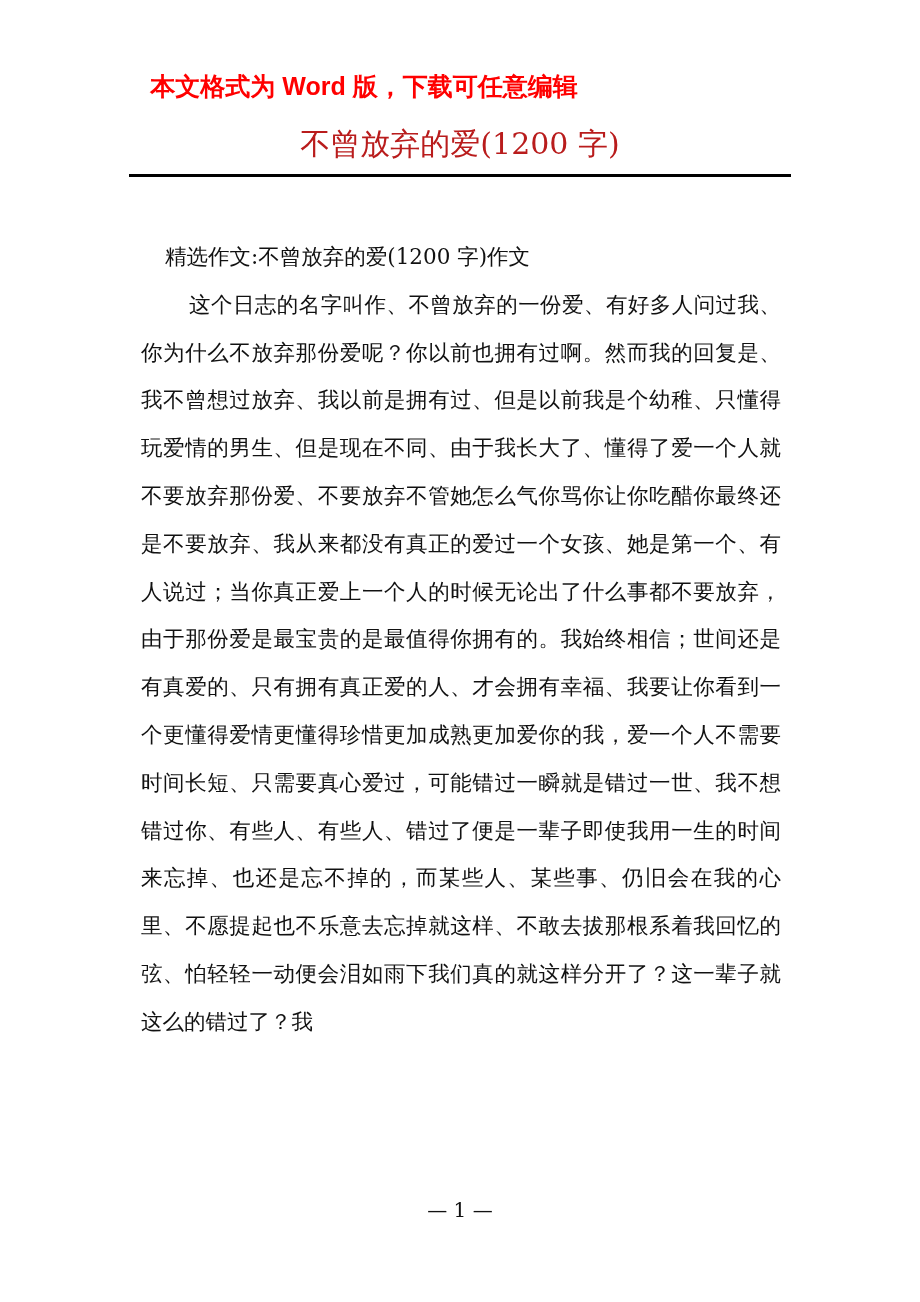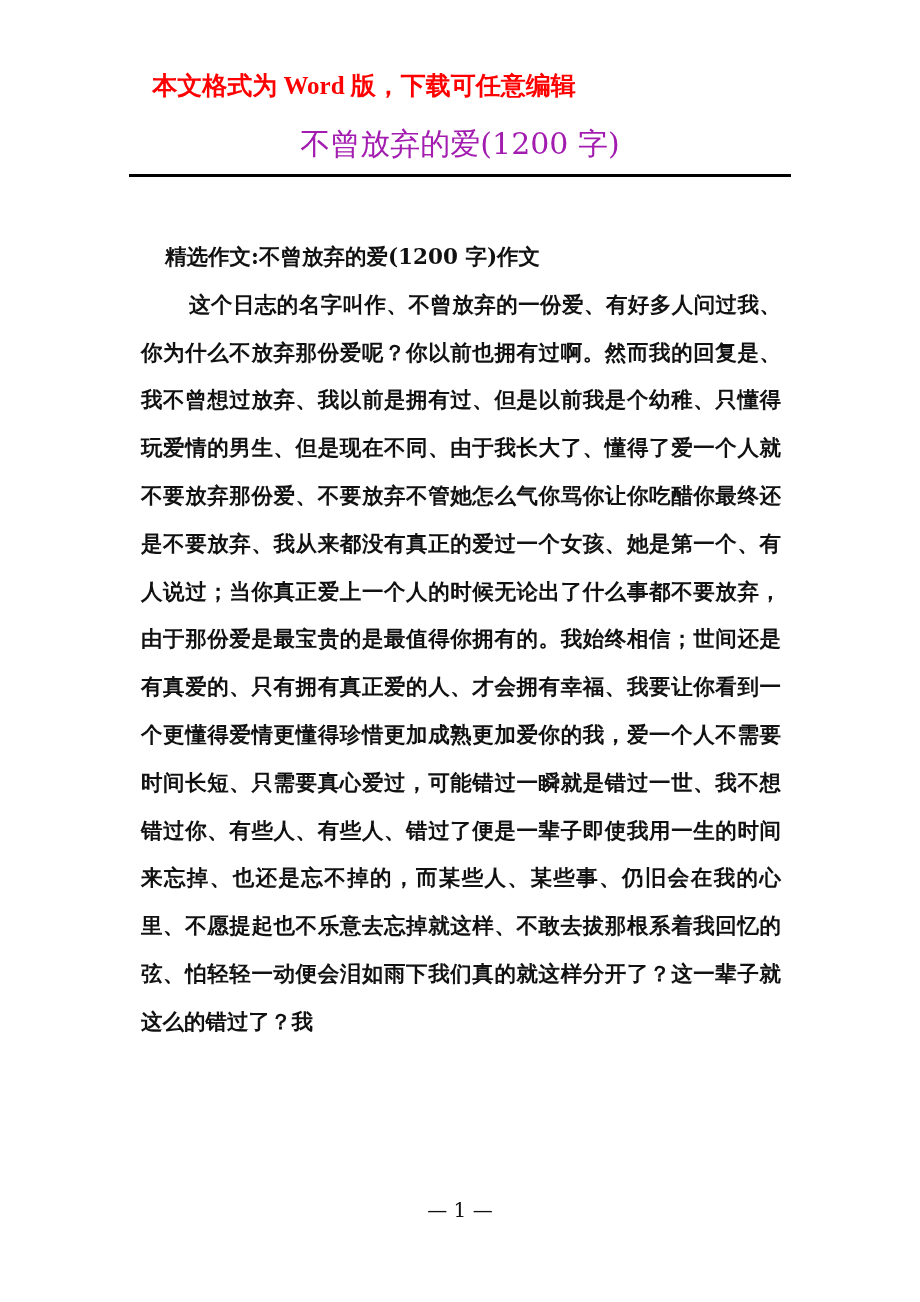--- a/index.html
+++ b/index.html
@@ -14,37 +14,37 @@
       overflow: hidden;
       font-family: "DejaVu Serif", "Liberation Serif", serif;
       color: #000000;
     }
     .banner {
       position: absolute;
       top: 66px;
       left: 0;
       width: 728px;
       text-align: center;
-      font-family: Liberation Serif, serif;
+      font-family: Liberation Sans, sans-serif;
       font-weight: bold;
       font-size: 25px;
       line-height: 40px;
       color: #ff0000;
       letter-spacing: 0px;
     }
     .title {
       position: absolute;
       top: 122px;
       left: 0;
       width: 920px;
       text-align: center;
       font-family: "DejaVu Serif", "Liberation Serif", serif;
       font-size: 30px;
       line-height: 44px;
-      color: #a21caf;
+      color: #b91c1c;
     }
     .rule {
       position: absolute;
       top: 174px;
       left: 129px;
       width: 662px;
       height: 3px;
       background: #000000;
     }
     .body-text {
@@ -54,21 +54,20 @@
       width: 640px;
       font-size: 21.5px;
       line-height: 47.8px;
       color: #111111;
     }
     .body-text p {
       margin: 0;
       padding: 0;
       text-align: justify;
       text-justify: inter-character;
-      font-weight: bold;
     }
     .intro {
       text-indent: 24px;
     }
     .para {
       text-indent: 48px;
     }
     .page-number {
       position: absolute;
       top: 1195px;

